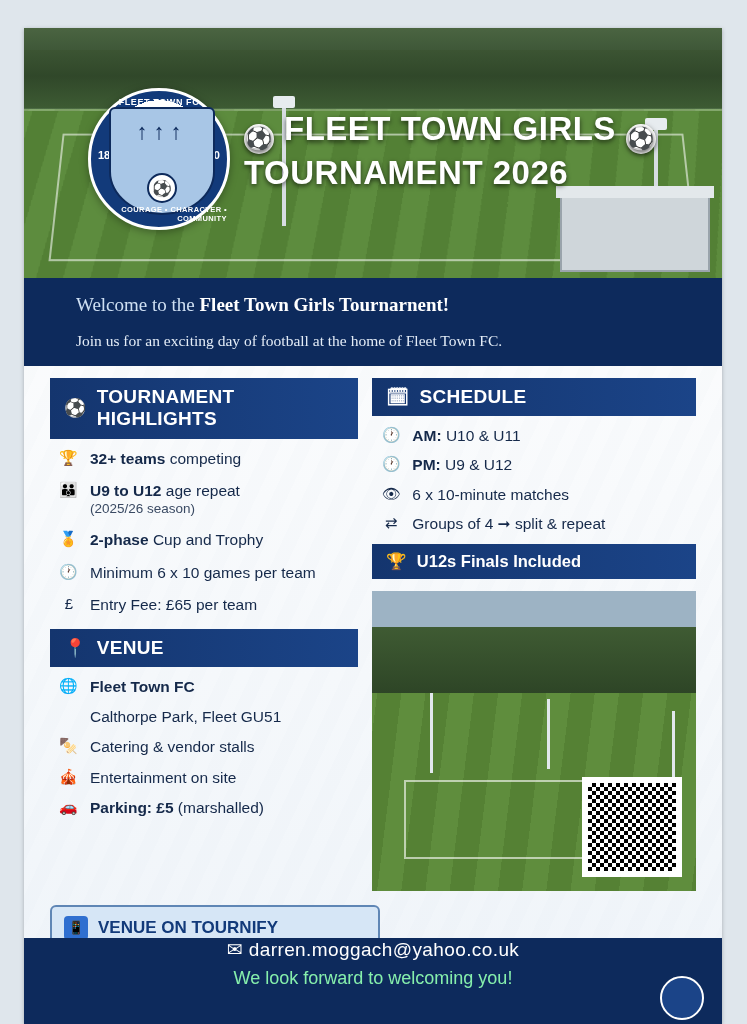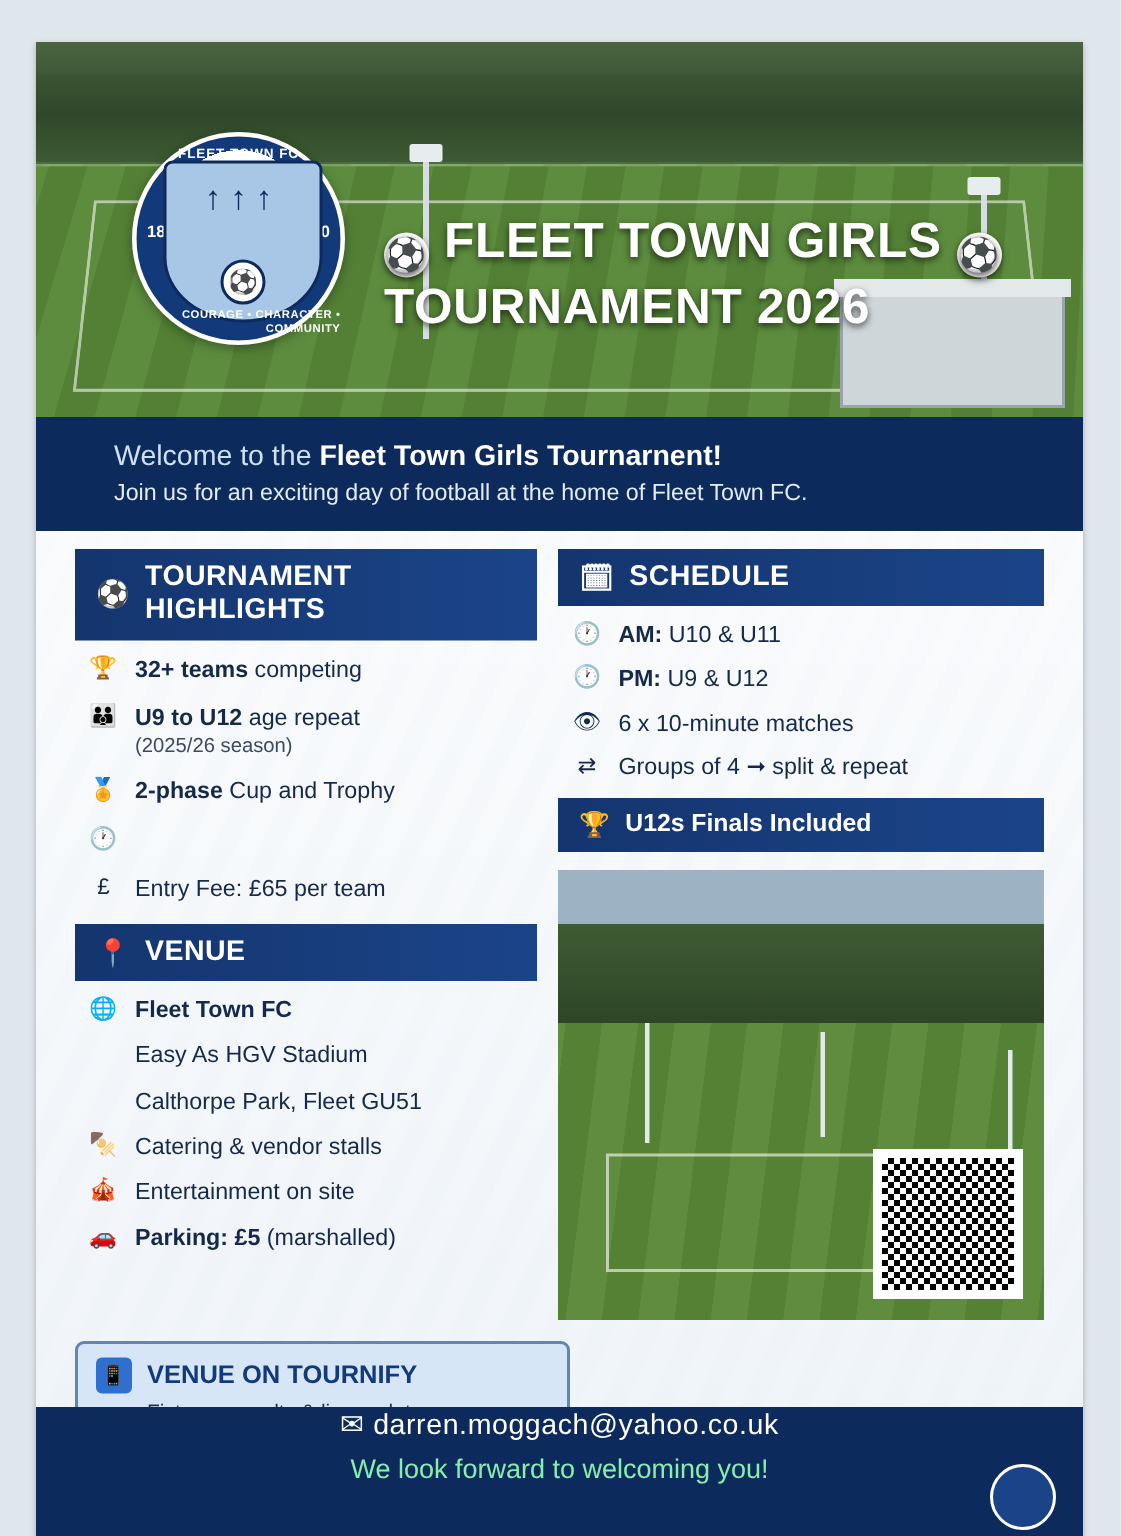--- a/index.html
+++ b/index.html
@@ -102,42 +102,42 @@
     position:absolute; top:58px; font-size:11px; font-weight:bold; color:#ffffff;
   }
   .crest .yr-l{ left:7px; }
   .crest .yr-r{ right:7px; }
   .crest .motto{
     position:absolute; left:0; right:0; bottom:4px; text-align:right;
     font-size:7.5px; font-weight:bold; color:#ffffff; letter-spacing:.4px;
   }
 
   .hero-titles{
-    position:absolute; left:232px; top:82px; right:14px;margin-top:31px;
+    position:absolute; left:220px; top:82px; right:14px;
   }
   .hero-titles .line{
     color:#fff; font-size:33px; font-weight:bold; letter-spacing:.5px;
     text-shadow: 0 2px 5px rgba(0,0,0,.65);
     line-height:1.18;
   }
   .soccer-ball{
     display:inline-block; width:30px; height:30px; border-radius:50%;
     background:#fff; color:#111; font-size:22px; line-height:30px; text-align:center;
     vertical-align:-6px; margin-right:10px;
     box-shadow:0 2px 5px rgba(0,0,0,.5);
   }
   .soccer-ball.right{ margin-right:0; margin-left:10px; }
 
   
   .welcome{
-    background:#0d2a5c; padding:16px 4px 16px 52px; color:#dce8f7;
+    background:#0d2a5c; padding:16px 4px 16px 52px; color:#dce8f7;font-family:Liberation Serif, serif;
   }
   .welcome .w1{ font-size:19px; color:#cfe0f3; }
   .welcome .w1 b{ color:#ffffff; }
-  .welcome .w2{ font-size:15.5px; margin-top:4px; color:#e3ecf7; }
+  .welcome .w2{ font-size:15.5px; margin-top:16px; color:#e3ecf7; }
 
   
   .body{
     position:relative;
     background:
       linear-gradient(180deg, rgba(255,255,255,.86), rgba(243,247,251,.88)),
       repeating-linear-gradient(115deg,#cdd9e6 0 14px,#dde6ef 14px 28px);
     padding:12px 0 0 0;
     height:585px;
   }
@@ -303,41 +303,38 @@
               <li>
                 <span class="li-icon">👪</span>
                 <span><b>U9 to U12</b><span> age repeat</span><span class="sub">(2025/26 season)</span></span>
               </li>
               <li>
                 <span class="li-icon">🏅</span>
                 <span><b>2-phase</b><span> Cup and Trophy</span></span>
               </li>
               <li>
                 <span class="li-icon">🕐</span>
+                <span>Minimum 6 x 10 games per team</span>
               </li>
               <li>
                 <span class="li-icon">£</span>
                 <span>Entry Fee: £65 per team</span>
               </li>
             </ul>
           </div>
 
           <div class="venue">
             <div class="sect-head">
               <span class="hicon">📍</span>
               <span>VENUE</span>
             </div>
             <ul class="items">
               <li>
                 <span class="li-icon">🌐</span>
                 <span><b>Fleet Town FC</b></span>
-              </li>
-              <li>
-                <span class="li-icon"></span>
-                <span>Easy As HGV Stadium</span>
               </li>
               <li>
                 <span class="li-icon"></span>
                 <span>Calthorpe Park, Fleet GU51</span>
               </li>
               <li>
                 <span class="li-icon">🍢</span>
                 <span>Catering &amp; vendor stalls</span>
               </li>
               <li>

